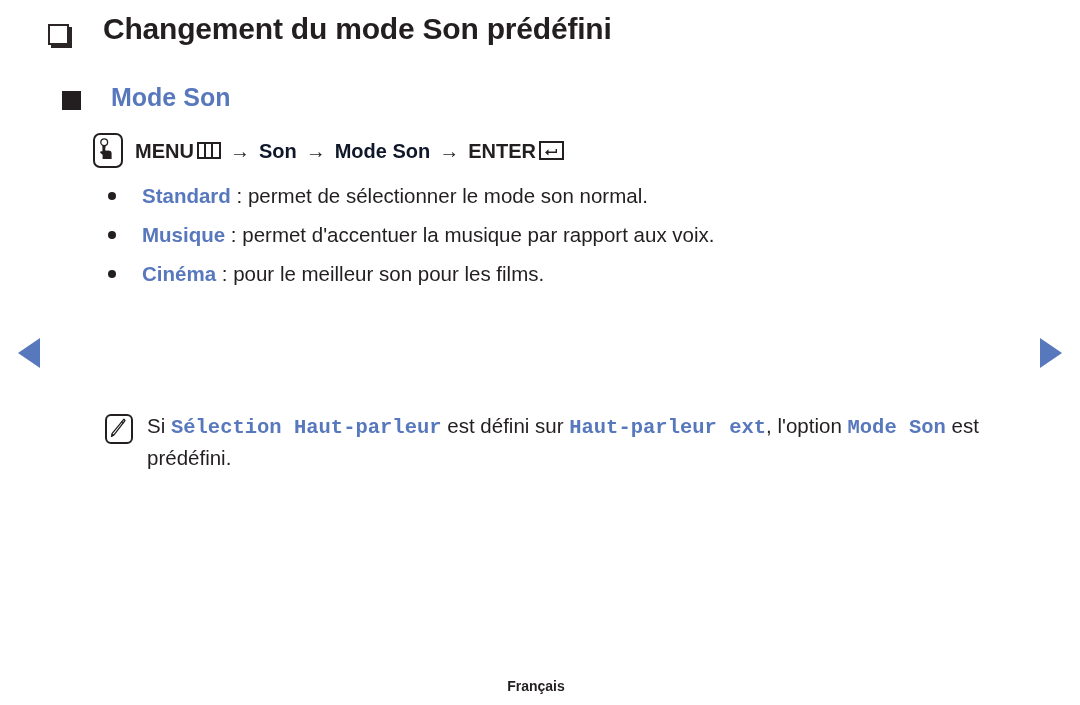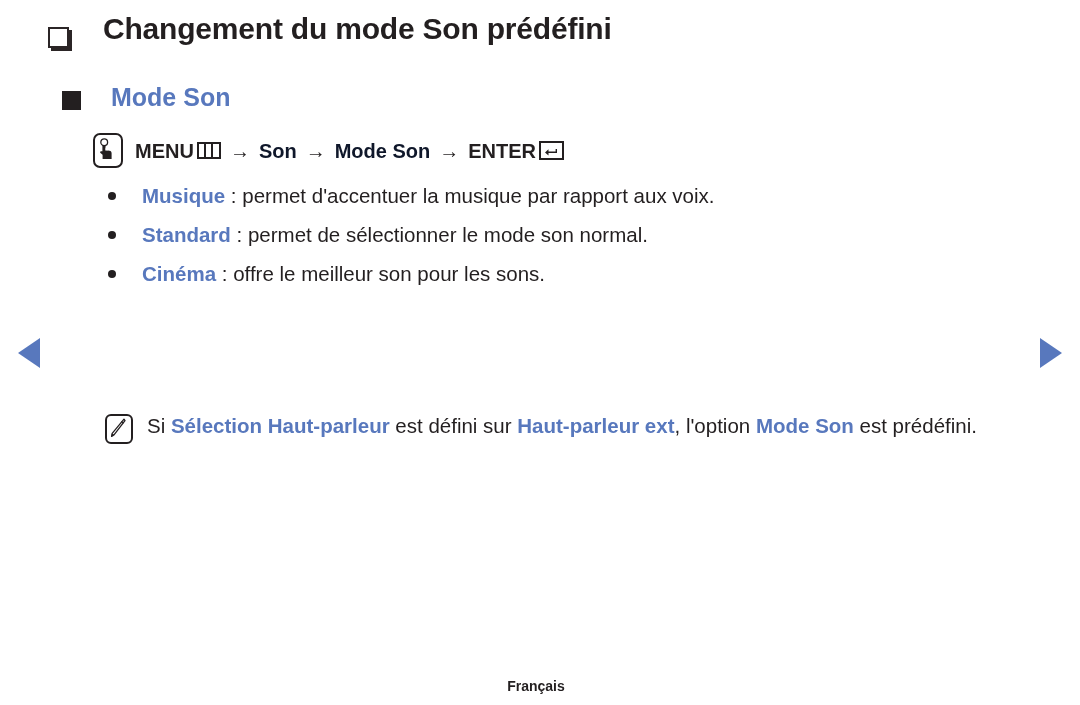--- a/index.html
+++ b/index.html
@@ -44,21 +44,21 @@
     width: 1080px;
     height: 705px;
   }
 
   
   .title-row {
     position: absolute;
     left: 48px;
     top: 10px;
     display: flex;
-    align-items: flex-end;
+    align-items: center;
   }
   .sq-outline {
     width: 17px;
     height: 17px;
     border: 2px solid #2b2526;
     background: #ffffff;
     box-shadow: 3px 3px 0 0 #2b2526;
     margin-top: 12px;
     flex: none;
   }
@@ -221,21 +221,21 @@
     background: #fff;
   }
   .note-icon .pen {
     position: absolute;
     left: 3px;
     top: 2px;
     width: 16px;
     height: 20px;
   }
   .note-body { flex: 1 1 auto; }
-  .note-body .term { color: #5878bd; font-weight: bold; }
+  .note-body .term { color: #5878bd; font-weight: bold; font-family: Liberation Mono, monospace; }
 
   
   .footer {
     position: absolute;
     left: 0;
     right: 8px;
     top: 678px;
     text-align: center;
     font-size: 14px;
     font-weight: bold;
@@ -284,31 +284,31 @@
       <svg class="ea" viewBox="0 0 13 7" xmlns="http://www.w3.org/2000/svg" aria-hidden="true">
         <path d="M12 0 L12 4 L3.5 4 L3.5 6.6 L0 3.4 L3.5 0.3 L3.5 2.6 L10.6 2.6 L10.6 0 Z" fill="#231f20"></path>
       </svg>
     </span>
   </div>
 
   <div class="bullets">
 
     <div class="bullet-item">
       <span class="dot"></span>
+      <span class="bullet-body"><span class="term">Standard</span><span> : </span><span>permet de sélectionner le mode son normal.</span></span>
+    </div>
+
+    <div class="bullet-item">
+      <span class="dot"></span>
       <span class="bullet-body"><span class="term">Musique</span><span> : </span><span>permet d'accentuer la musique par rapport aux voix.</span></span>
     </div>
 
     <div class="bullet-item">
       <span class="dot"></span>
-      <span class="bullet-body"><span class="term">Standard</span><span> : </span><span>permet de sélectionner le mode son normal.</span></span>
-    </div>
-
-    <div class="bullet-item">
-      <span class="dot"></span>
-      <span class="bullet-body"><span class="term">Cinéma</span><span> : </span><span>offre le meilleur son pour les sons.</span></span>
+      <span class="bullet-body"><span class="term">Cinéma</span><span> : </span><span>pour le meilleur son pour les films.</span></span>
     </div>
 
 
 
   </div>
 
   <div class="note-row">
     <span class="note-icon">
       <svg class="pen" viewBox="0 0 16 20" xmlns="http://www.w3.org/2000/svg" aria-hidden="true">
         <path d="M14 1.2 L15 2.6 L4.2 16.6 L1.6 18.4 L2.2 15.3 Z" fill="none" stroke="#231f20" stroke-width="1.3" stroke-linejoin="round"></path>

